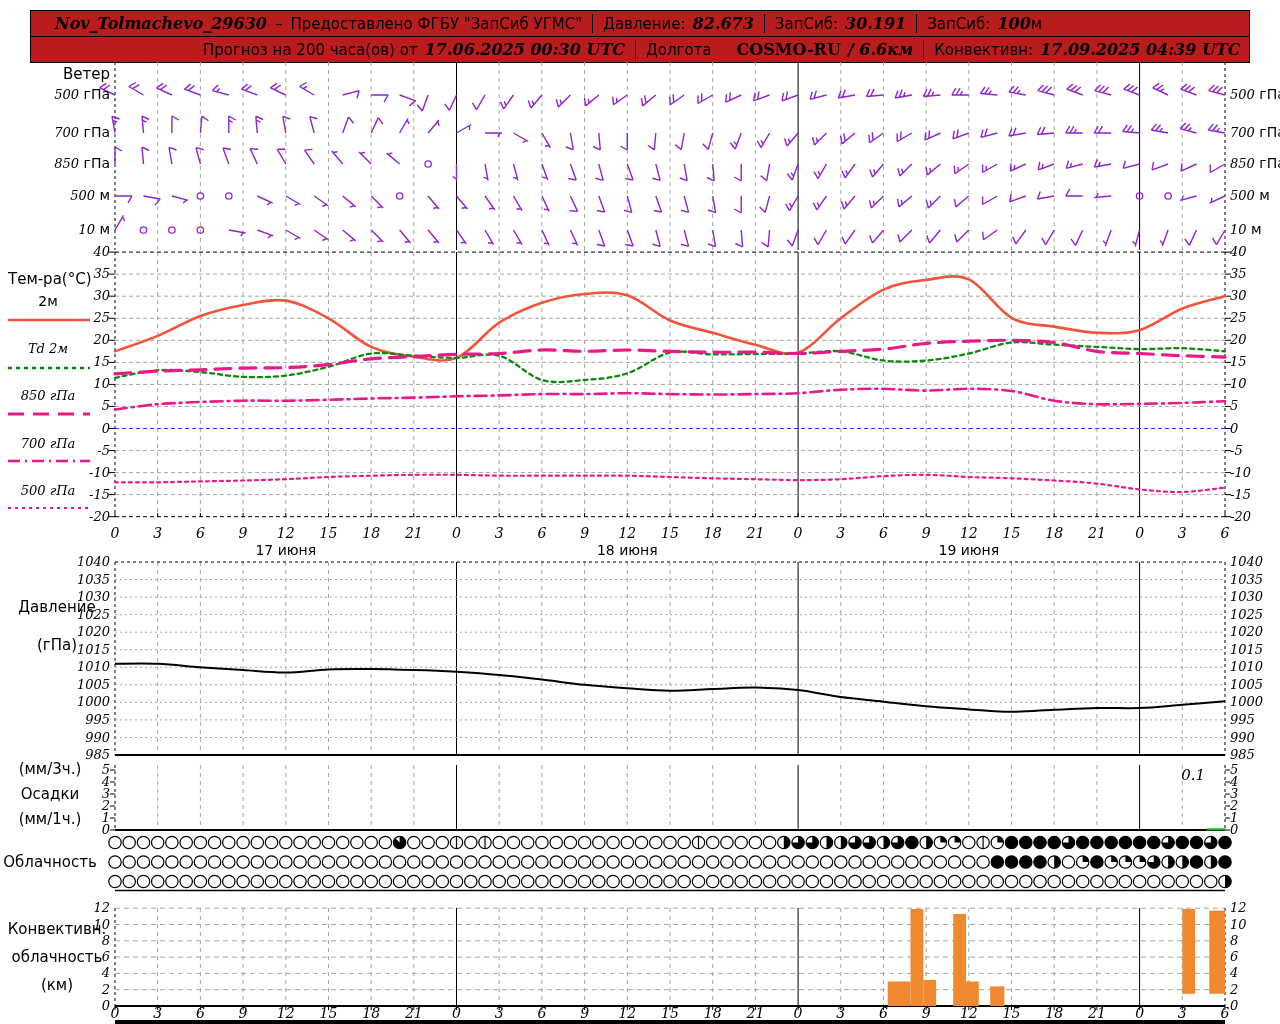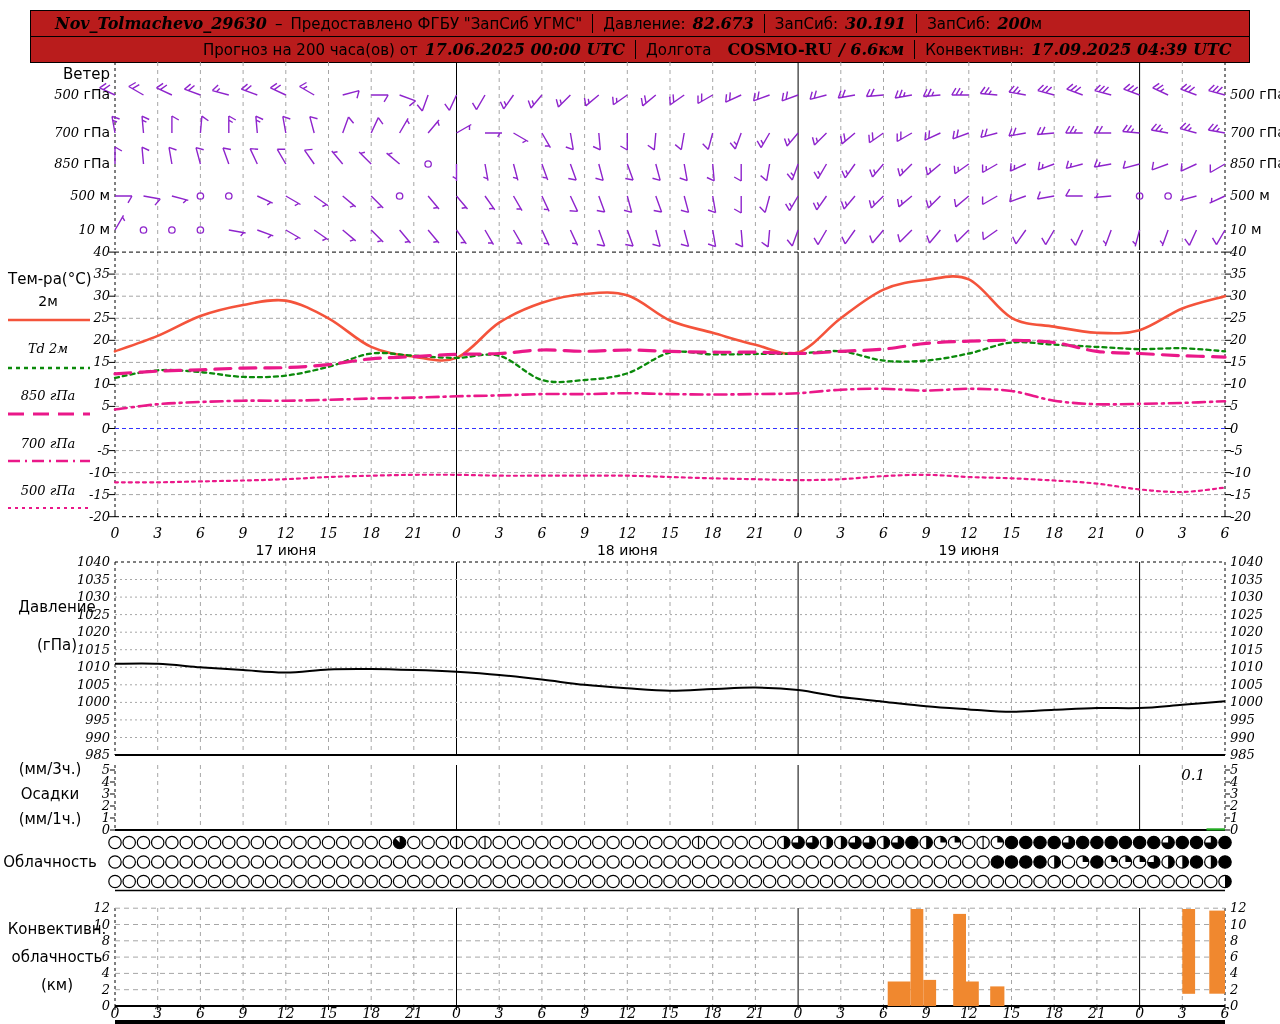--- a/index.html
+++ b/index.html
@@ -7,21 +7,21 @@
   #stage{position:relative;width:1280px;height:1024px;background:#fff;}
   
   #hdr{position:absolute;left:30px;top:10px;width:1218px;border:1px solid #000;background:#b91c1c;}
   .hrow{display:flex;align-items:center;height:25px;white-space:nowrap;overflow:hidden;}
   .hrow1{padding-left:24px;border-bottom:1px solid #000;}
   .hrow2{padding-left:172px;}
   .hsep{display:inline-block;width:1px;height:19px;background:#000;margin:0 10px;}
   .station{font:bold italic 16px "DejaVu Serif","Liberation Serif",serif;margin-right:8px;}
   .htxt{font:15px "DejaVu Sans",sans-serif;}
   .hnum{font:bold italic 16px "DejaVu Serif",serif;margin-left:7px;}
-  .hmod{font:bold 16px "DejaVu Serif",serif;margin-left:16px;}
+  .hmod{font:bold 16px "DejaVu Serif",serif;margin-left:25px;}
   .hun{font:15px "DejaVu Sans",sans-serif;}
   svg text{user-select:none;}
   .num{font:italic 13px "DejaVu Serif","Liberation Serif",serif;fill:#000;}
   .hr{font:italic 14px "DejaVu Serif","Liberation Serif",serif;fill:#000;}
   .dt{font:14px "DejaVu Sans","Liberation Sans",sans-serif;fill:#000;}
   .pl{font:15px "DejaVu Sans","Liberation Sans",sans-serif;fill:#000;}
   .ann{font:italic 15px "DejaVu Serif","Liberation Serif",serif;fill:#000;}
 </style>
 </head>
 <body>
@@ -34,26 +34,26 @@
       <span class="htxt">–</span>
       <span class="htxt" style="margin-left:8px">Предоставлено ФГБУ "ЗапСиб УГМС"</span>
       <span class="hsep"></span>
       <span class="htxt">Давление:</span>
       <span class="hnum">82.673</span>
       <span class="hsep"></span>
       <span class="htxt">ЗапСиб:</span>
       <span class="hnum">30.191</span>
       <span class="hsep"></span>
       <span class="htxt">ЗапСиб:</span>
-      <span class="hnum">200</span>
+      <span class="hnum">100</span>
         <span class="hun">м</span>
     </div>
     <div class="hrow hrow2">
       <span class="htxt">Прогноз на 200 часа(ов) от</span>
-      <span class="hnum">17.06.2025 00:00 UTC</span>
+      <span class="hnum">17.06.2025 00:30 UTC</span>
       <span class="hsep"></span>
       <span class="htxt">Долгота</span>
       <span class="hmod">COSMO-RU</span>
       <span class="hnum">/ 6.6км</span>
       <span class="hsep"></span>
       <span class="htxt">Конвективн:</span>
       <span class="hnum">17.09.2025 04:39 UTC</span>
     </div>
   </div>
 

